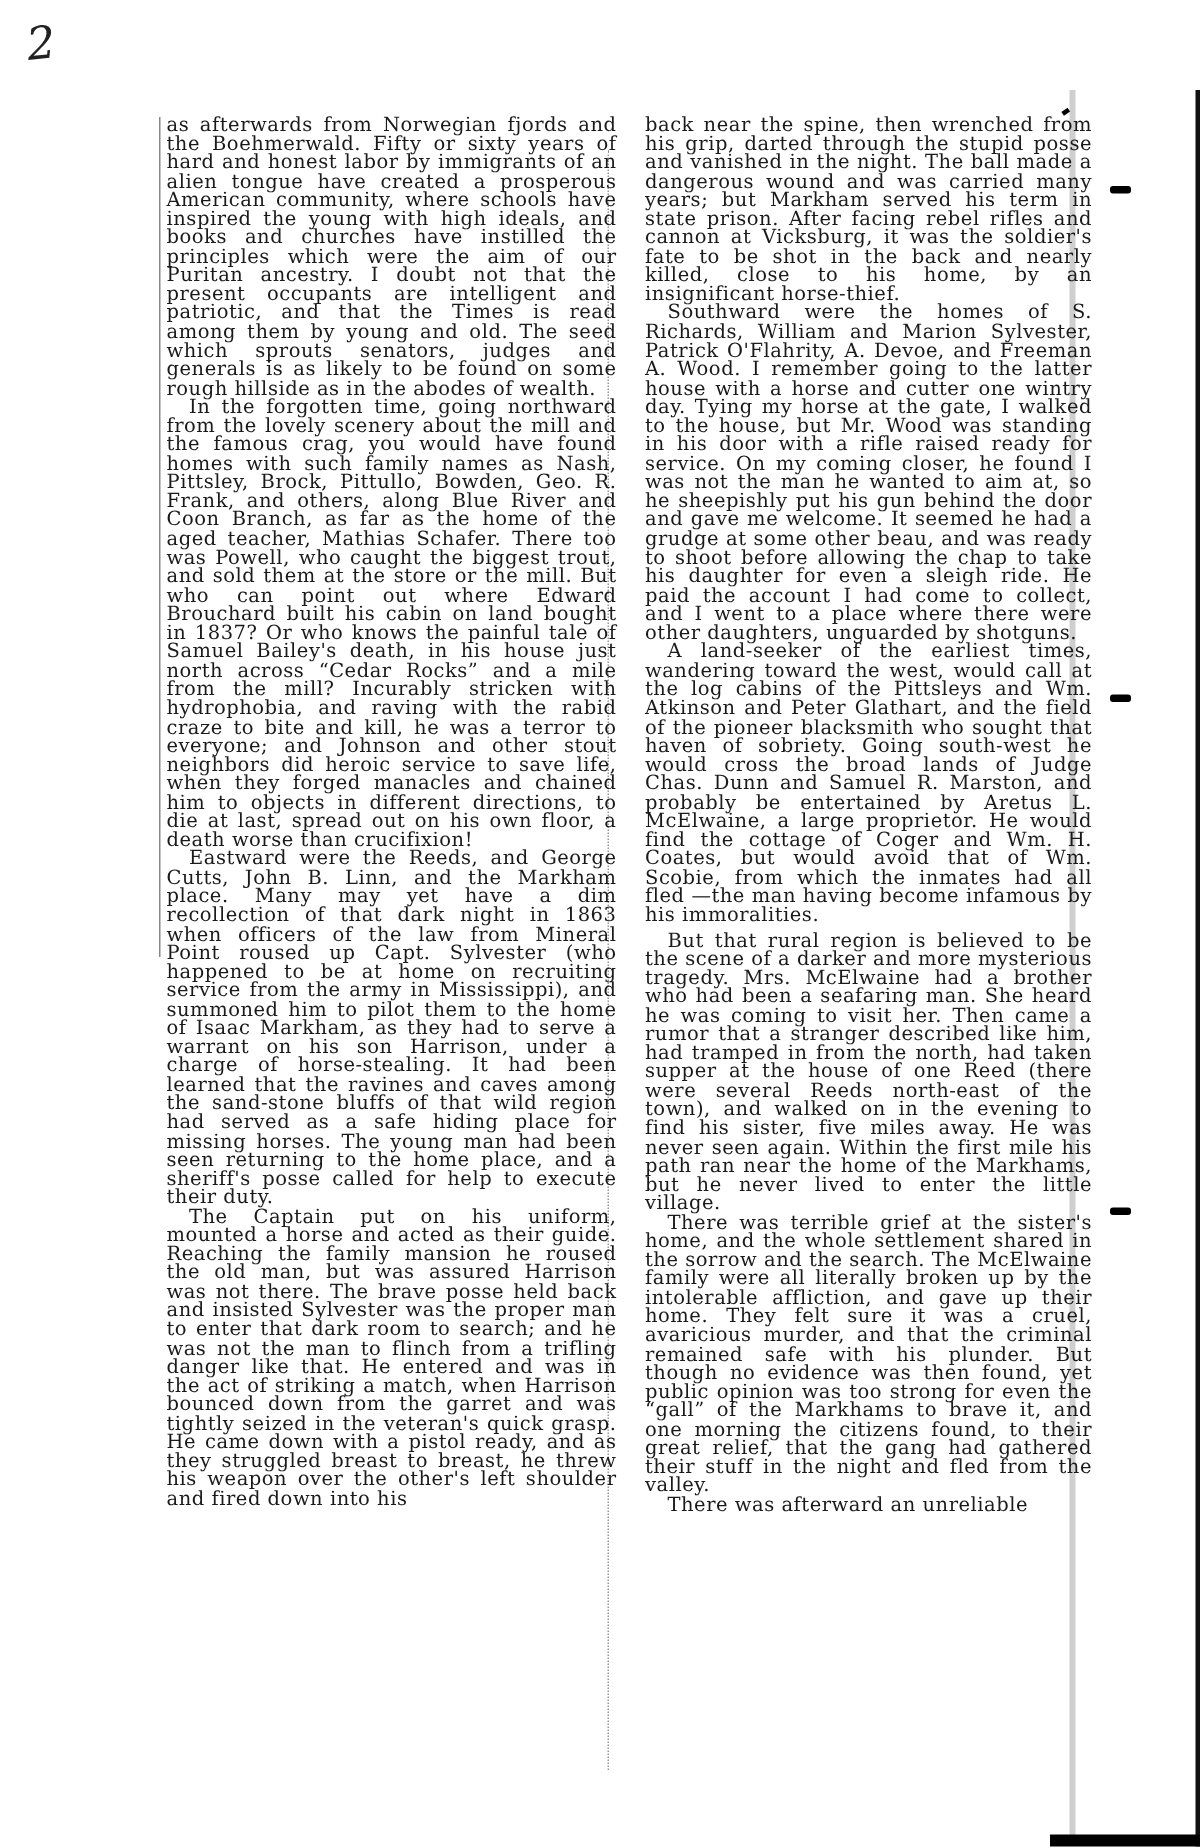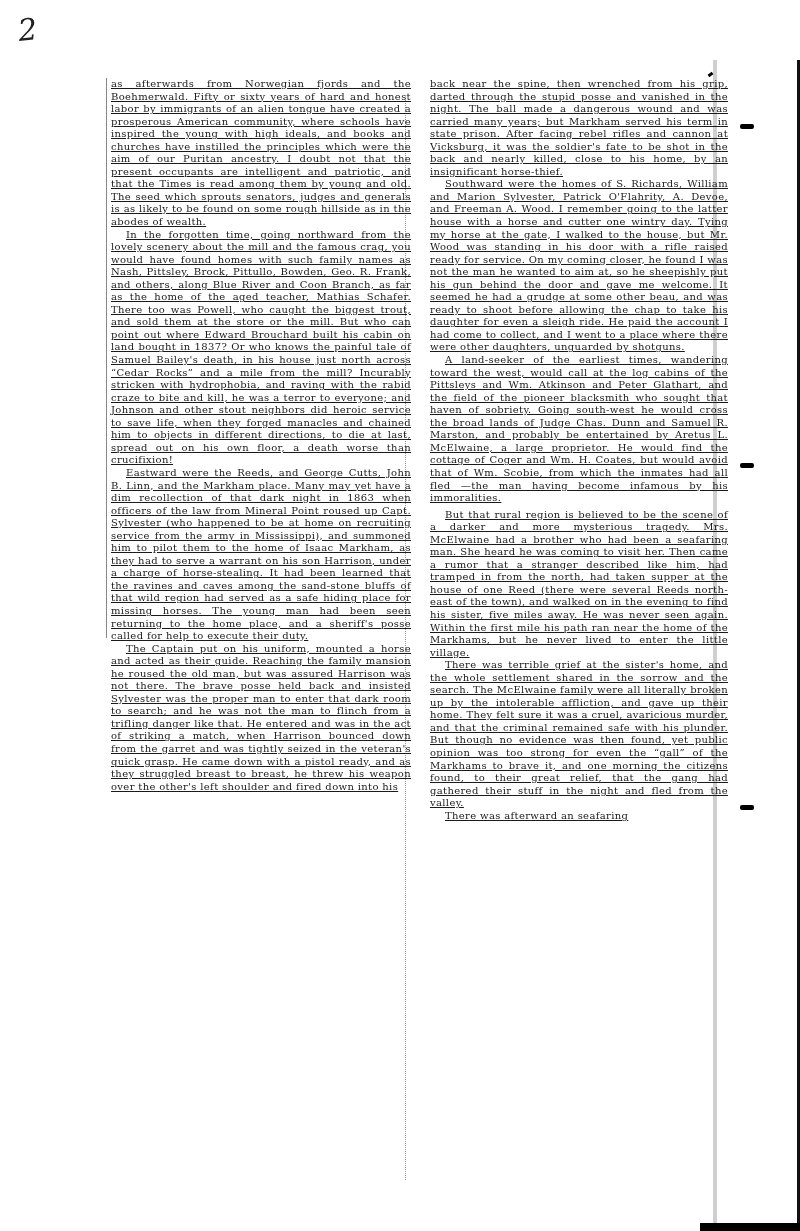--- a/index.html
+++ b/index.html
@@ -9,22 +9,22 @@
       font-family: "DejaVu Serif", "Liberation Serif", serif;
       color: #1a1a1a;
     }
     .page-number {
       position: absolute; left: 18px; top: 12px;
       font-family: "DejaVu Serif", serif; font-style: italic;
       font-size: 30px; color: #222; transform: rotate(-6deg);
     }
     .col {
       position: absolute; top: 78px; width: 300px;
-      font-size: 10px; line-height: 12.55px;
-      text-align: justify; letter-spacing: 0.35px; text-decoration: underline;
+      font-size: 13px; line-height: 12.55px;
+      text-align: justify; letter-spacing: 0.35px;
     }
     .col-left { left: 111px; }
     .col-right { left: 430px; width: 298px; }
     .col p { margin: 0; text-indent: 15px; }
     .col p.first { text-indent: 0; }
     .col p.gap { margin-top: 4px; }
     .rule-left {
       position: absolute; left: 106px; top: 78px; width: 1px; height: 560px;
       background: #888;
     }
@@ -74,14 +74,14 @@
   <p>Eastward were the Reeds, and George Cutts, John B. Linn, and the Markham place. Many may yet have a dim recollection of that dark night in 1863 when officers of the law from Mineral Point roused up Capt. Sylvester (who happened to be at home on recruiting service from the army in Mississippi), and summoned him to pilot them to the home of Isaac Markham, as they had to serve a warrant on his son Harrison, under a charge of horse-stealing. It had been learned that the ravines and caves among the sand-stone bluffs of that wild region had served as a safe hiding place for missing horses. The young man had been seen returning to the home place, and a sheriff's posse called for help to execute their duty.</p>
   <p>The Captain put on his uniform, mounted a horse and acted as their guide. Reaching the family mansion he roused the old man, but was assured Harrison was not there. The brave posse held back and insisted Sylvester was the proper man to enter that dark room to search; and he was not the man to flinch from a trifling danger like that. He entered and was in the act of striking a match, when Harrison bounced down from the garret and was tightly seized in the veteran's quick grasp. He came down with a pistol ready, and as they struggled breast to breast, he threw his weapon over the other's left shoulder and fired down into his</p>
 </div>
 
 <div class="col col-right">
   <p class="first">back near the spine, then wrenched from his grip, darted through the stupid posse and vanished in the night. The ball made a dangerous wound and was carried many years; but Markham served his term in state prison. After facing rebel rifles and cannon at Vicksburg, it was the soldier's fate to be shot in the back and nearly killed, close to his home, by an insignificant horse-thief.</p>
   <p>Southward were the homes of S. Richards, William and Marion Sylvester, Patrick O'Flahrity, A. Devoe, and Freeman A. Wood. I remember going to the latter house with a horse and cutter one wintry day. Tying my horse at the gate, I walked to the house, but Mr. Wood was standing in his door with a rifle raised ready for service. On my coming closer, he found I was not the man he wanted to aim at, so he sheepishly put his gun behind the door and gave me welcome. It seemed he had a grudge at some other beau, and was ready to shoot before allowing the chap to take his daughter for even a sleigh ride. He paid the account I had come to collect, and I went to a place where there were other daughters, unguarded by shotguns.</p>
   <p>A land-seeker of the earliest times, wandering toward the west, would call at the log cabins of the Pittsleys and Wm. Atkinson and Peter Glathart, and the field of the pioneer blacksmith who sought that haven of sobriety. Going south-west he would cross the broad lands of Judge Chas. Dunn and Samuel R. Marston, and probably be entertained by Aretus L. McElwaine, a large proprietor. He would find the cottage of Coger and Wm. H. Coates, but would avoid that of Wm. Scobie, from which the inmates had all fled —the man having become infamous by his immoralities.</p>
   <p class="gap">But that rural region is believed to be the scene of a darker and more mysterious tragedy. Mrs. McElwaine had a brother who had been a seafaring man. She heard he was coming to visit her. Then came a rumor that a stranger described like him, had tramped in from the north, had taken supper at the house of one Reed (there were several Reeds north-east of the town), and walked on in the evening to find his sister, five miles away. He was never seen again. Within the first mile his path ran near the home of the Markhams, but he never lived to enter the little village.</p>
   <p>There was terrible grief at the sister's home, and the whole settlement shared in the sorrow and the search. The McElwaine family were all literally broken up by the intolerable affliction, and gave up their home. They felt sure it was a cruel, avaricious murder, and that the criminal remained safe with his plunder. But though no evidence was then found, yet public opinion was too strong for even the “gall” of the Markhams to brave it, and one morning the citizens found, to their great relief, that the gang had gathered their stuff in the night and fled from the valley.</p>
-  <p>There was afterward an seafaring</p>
+  <p>There was afterward an unreliable</p>
 </div>
 
 </body></html>

